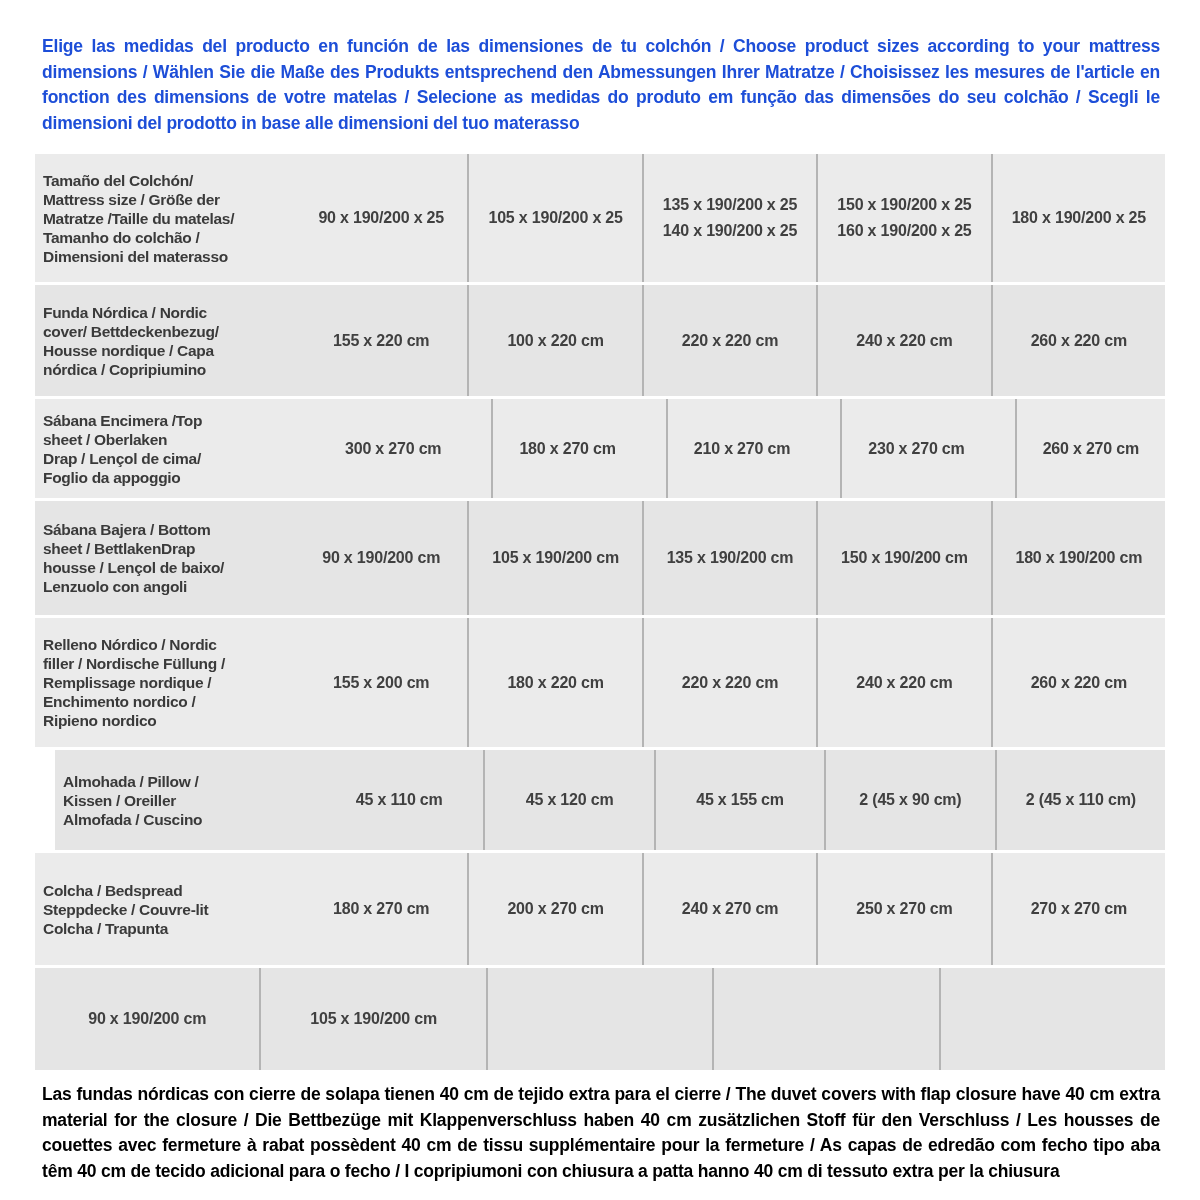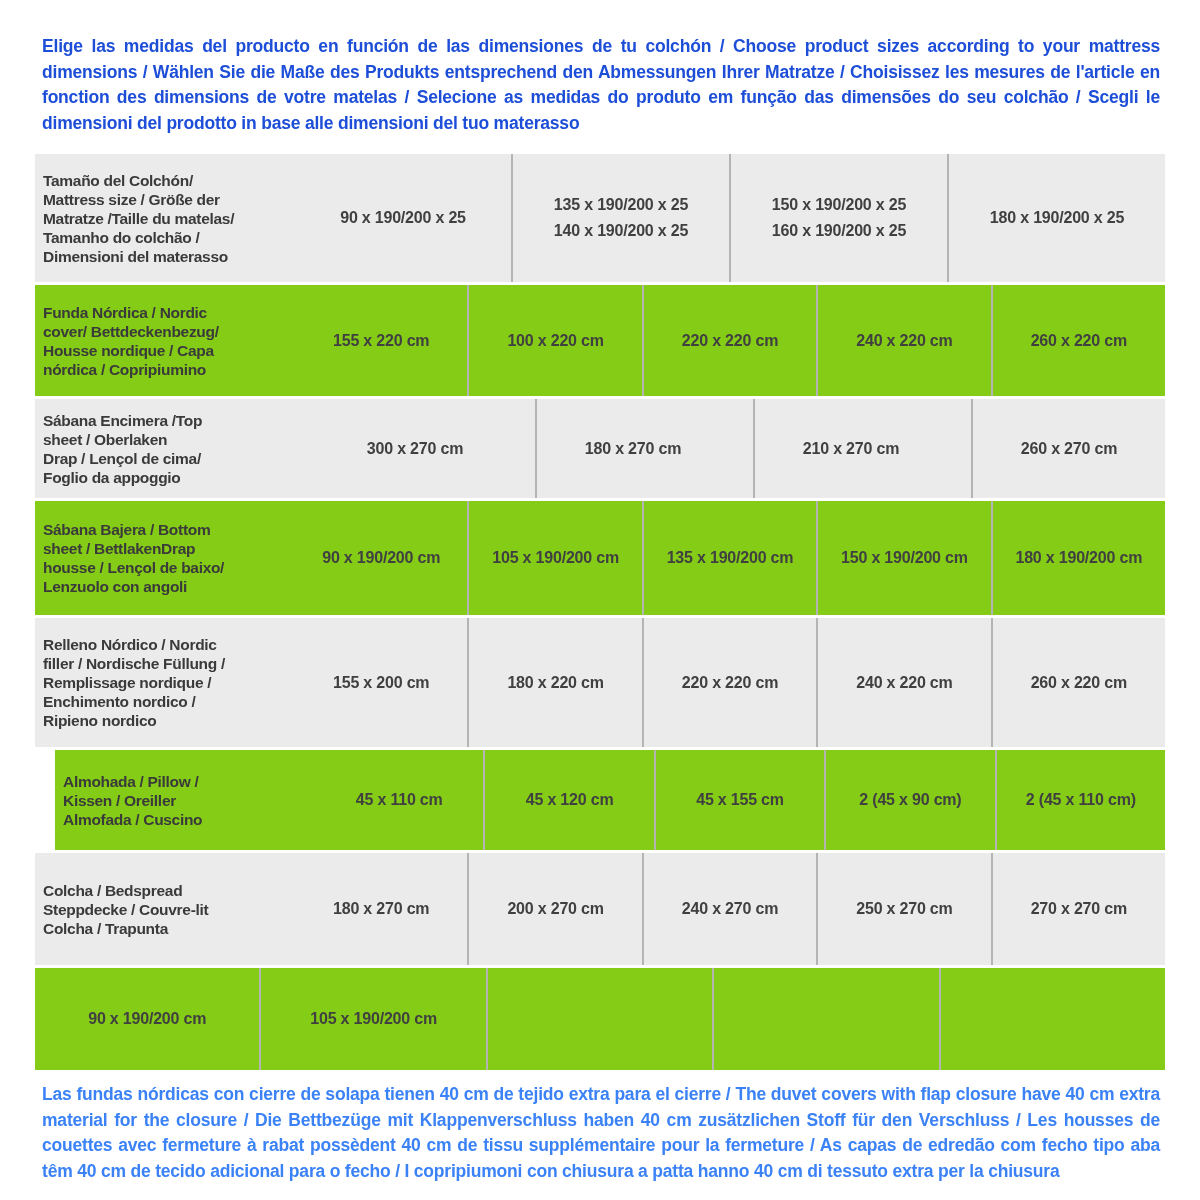--- a/index.html
+++ b/index.html
@@ -27,21 +27,21 @@
     letter-spacing: -0.2px;
     color: #1d4ed8;
   }
   .size-table {
     margin-left: 35px;
     width: 1130px;
   }
   .row {
     display: flex;
     margin-bottom: 3px;
-    background: #84cc16;
+    background: #e5e5e5;
   }
   .row:nth-child(odd) { background: #ebebeb; }
   .row:nth-child(1) { min-height: 128px; }
   .row:nth-child(2) { min-height: 111px; }
   .row:nth-child(3) { min-height: 99px; gap: 24px; }
   .row:nth-child(4) { min-height: 114px; }
   .row:nth-child(5) { min-height: 129px; }
   .row:nth-child(6) { min-height: 100px; margin-left: 20px; }
   .row:nth-child(7) { min-height: 112px; }
   .row:nth-child(8) { min-height: 102px; margin-bottom: 0; }
@@ -74,39 +74,40 @@
   .cell.value + .cell.value {
     border-left: 2px solid #b4b4b4;
   }
   .footnote {
     margin: 12px 40px 0 42px;
     font-size: 17.5px;
     font-weight: bold;
     line-height: 25.5px;
     text-align: justify;
     letter-spacing: -0.2px;
-    color: #3b82f6;
+    color: #000000;
   }
 </style>
 </head>
 <body>
 
 <div class="page">
 
   <p class="intro">Elige las medidas del producto en función de las dimensiones de tu colchón / Choose product sizes according to your mattress dimensions / Wählen Sie die Maße des Produkts entsprechend den Abmessungen Ihrer Matratze / Choisissez les mesures de l'article en fonction des dimensions de votre matelas / Selecione as medidas do produto em função das dimensões do seu colchão / Scegli le dimensioni del prodotto in base alle dimensioni del tuo materasso</p>
 
   <div class="size-table">
 
     <div class="row">
       <div class="cell label">Tamaño del Colchón/
 Mattress size / Größe der
 Matratze /Taille du matelas/
 Tamanho do colchão /
 Dimensioni del materasso</div>
       <div class="cell value">90 x 190/200 x 25</div>
+      <div class="cell value">105 x 190/200 x 25</div>
       <div class="cell value">135 x 190/200 x 25
 140 x 190/200 x 25</div>
       <div class="cell value">150 x 190/200 x 25
 160 x 190/200 x 25</div>
       <div class="cell value">180 x 190/200 x 25</div>
     </div>
 
     <div class="row">
       <div class="cell label">Funda Nórdica /  Nordic
 cover/ Bettdeckenbezug/
@@ -120,20 +121,21 @@
     </div>
 
     <div class="row">
       <div class="cell label">Sábana Encimera /Top
 sheet / Oberlaken
 Drap / Lençol de cima/
 Foglio da appoggio</div>
       <div class="cell value">300 x 270 cm</div>
       <div class="cell value">180 x 270 cm</div>
       <div class="cell value">210 x 270 cm</div>
+      <div class="cell value">230 x 270 cm</div>
       <div class="cell value">260 x 270 cm</div>
     </div>
 
     <div class="row">
       <div class="cell label">Sábana Bajera / Bottom
 sheet / BettlakenDrap
 housse / Lençol de baixo/
 Lenzuolo con angoli</div>
       <div class="cell value">90 x 190/200 cm</div>
       <div class="cell value">105 x 190/200 cm</div>

